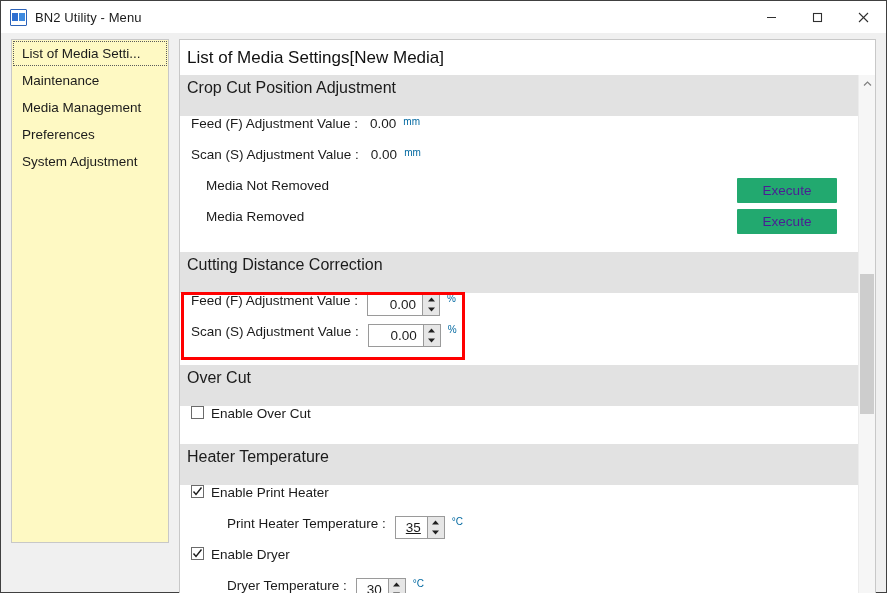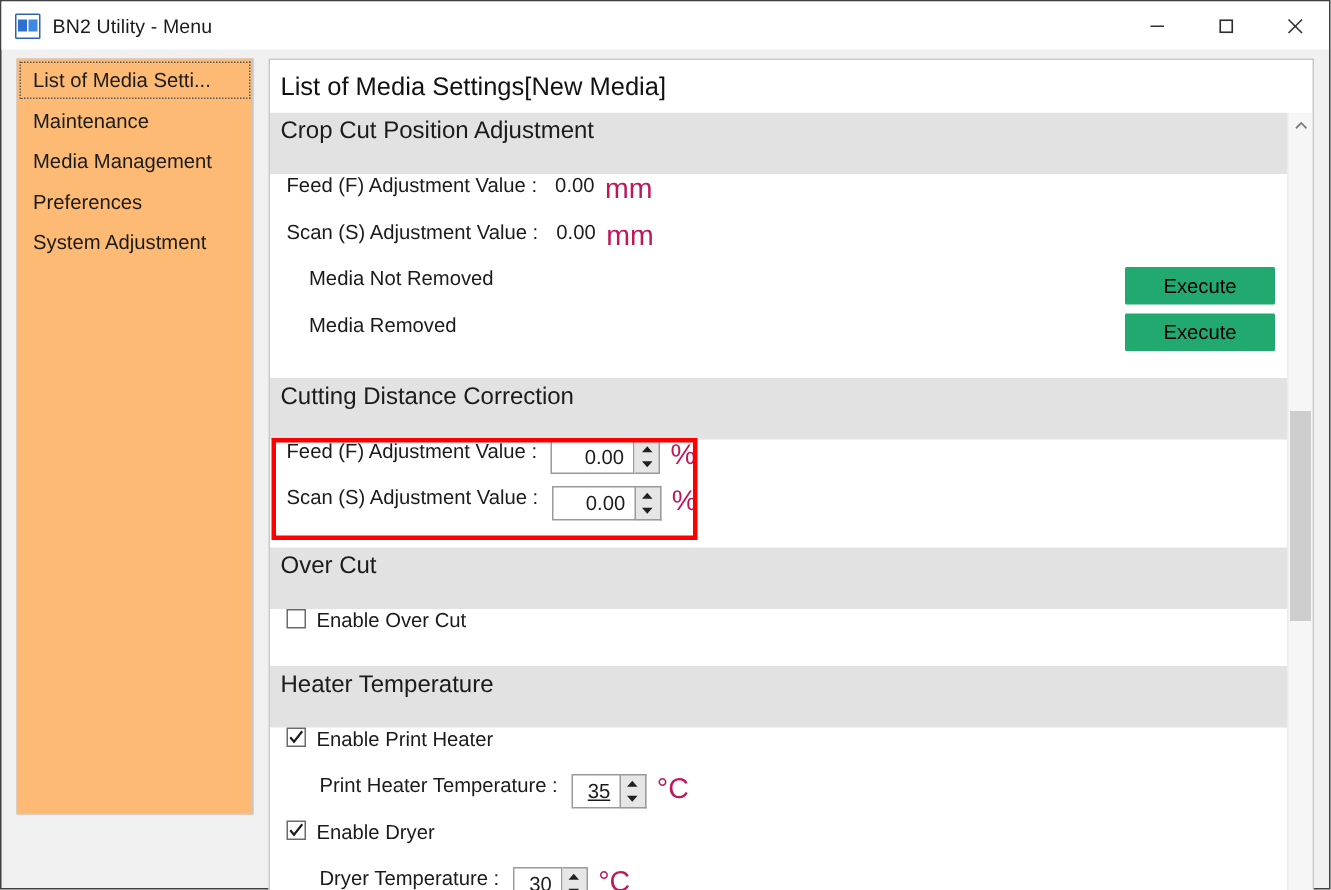--- a/index.html
+++ b/index.html
@@ -92,21 +92,21 @@
     display: flex;
     padding: 0 10px 0 10px;
     box-sizing: border-box;
     position: relative;
   }
 
   
   .sidebar {
     width: 158px;
     min-width: 158px;
-    background: #fdba74;
+    background: #fef9c3;
     border: 1px solid #c8c8c8;
     box-sizing: border-box;
     margin-top: 6px;
     margin-bottom: 8px;
     height: 504px;
     position: relative;
     text-align: center;
   }
   .side-item {
     height: 27px;
@@ -180,26 +180,26 @@
     font-size: 13.5px;
     color: #1b1b1b;
     white-space: nowrap;
   }
   .val-static {
     font-size: 13.5px;
     color: #1b1b1b;
     margin-left: 12px;
   }
   .unit {
-    font-size: 19px;
-    color: #be185d;
+    font-size: 10px;
+    color: #0369a1;
     margin-left: 7px;
   }
   .indent1 { padding-left: 26px; }
-  .indent2 { padding-left: 33px; }
+  .indent2 { padding-left: 47px; }
 
   
   .spin {
     display: inline-flex;
     align-items: stretch;
     margin-left: 9px;
     height: 23px;
   }
   .spin-box {
     width: 56px;
@@ -243,25 +243,25 @@
     justify-content: center;
     margin-right: 7px;
     position: relative;
     flex: 0 0 auto;
   }
   .cb svg { display: block; }
 
   
   .exec-btn {
     position: absolute;
-    right: 8px;
+    right: 21px;
     width: 100px;
     height: 25px;
     background: #22a96f;
-    color: #000000;
+    color: #4c1d95;
     font-size: 13.5px;
     display: flex;
     align-items: center;
     justify-content: center;
     border-radius: 1px;
   }
 
   
   .redbox {
     position: absolute;

